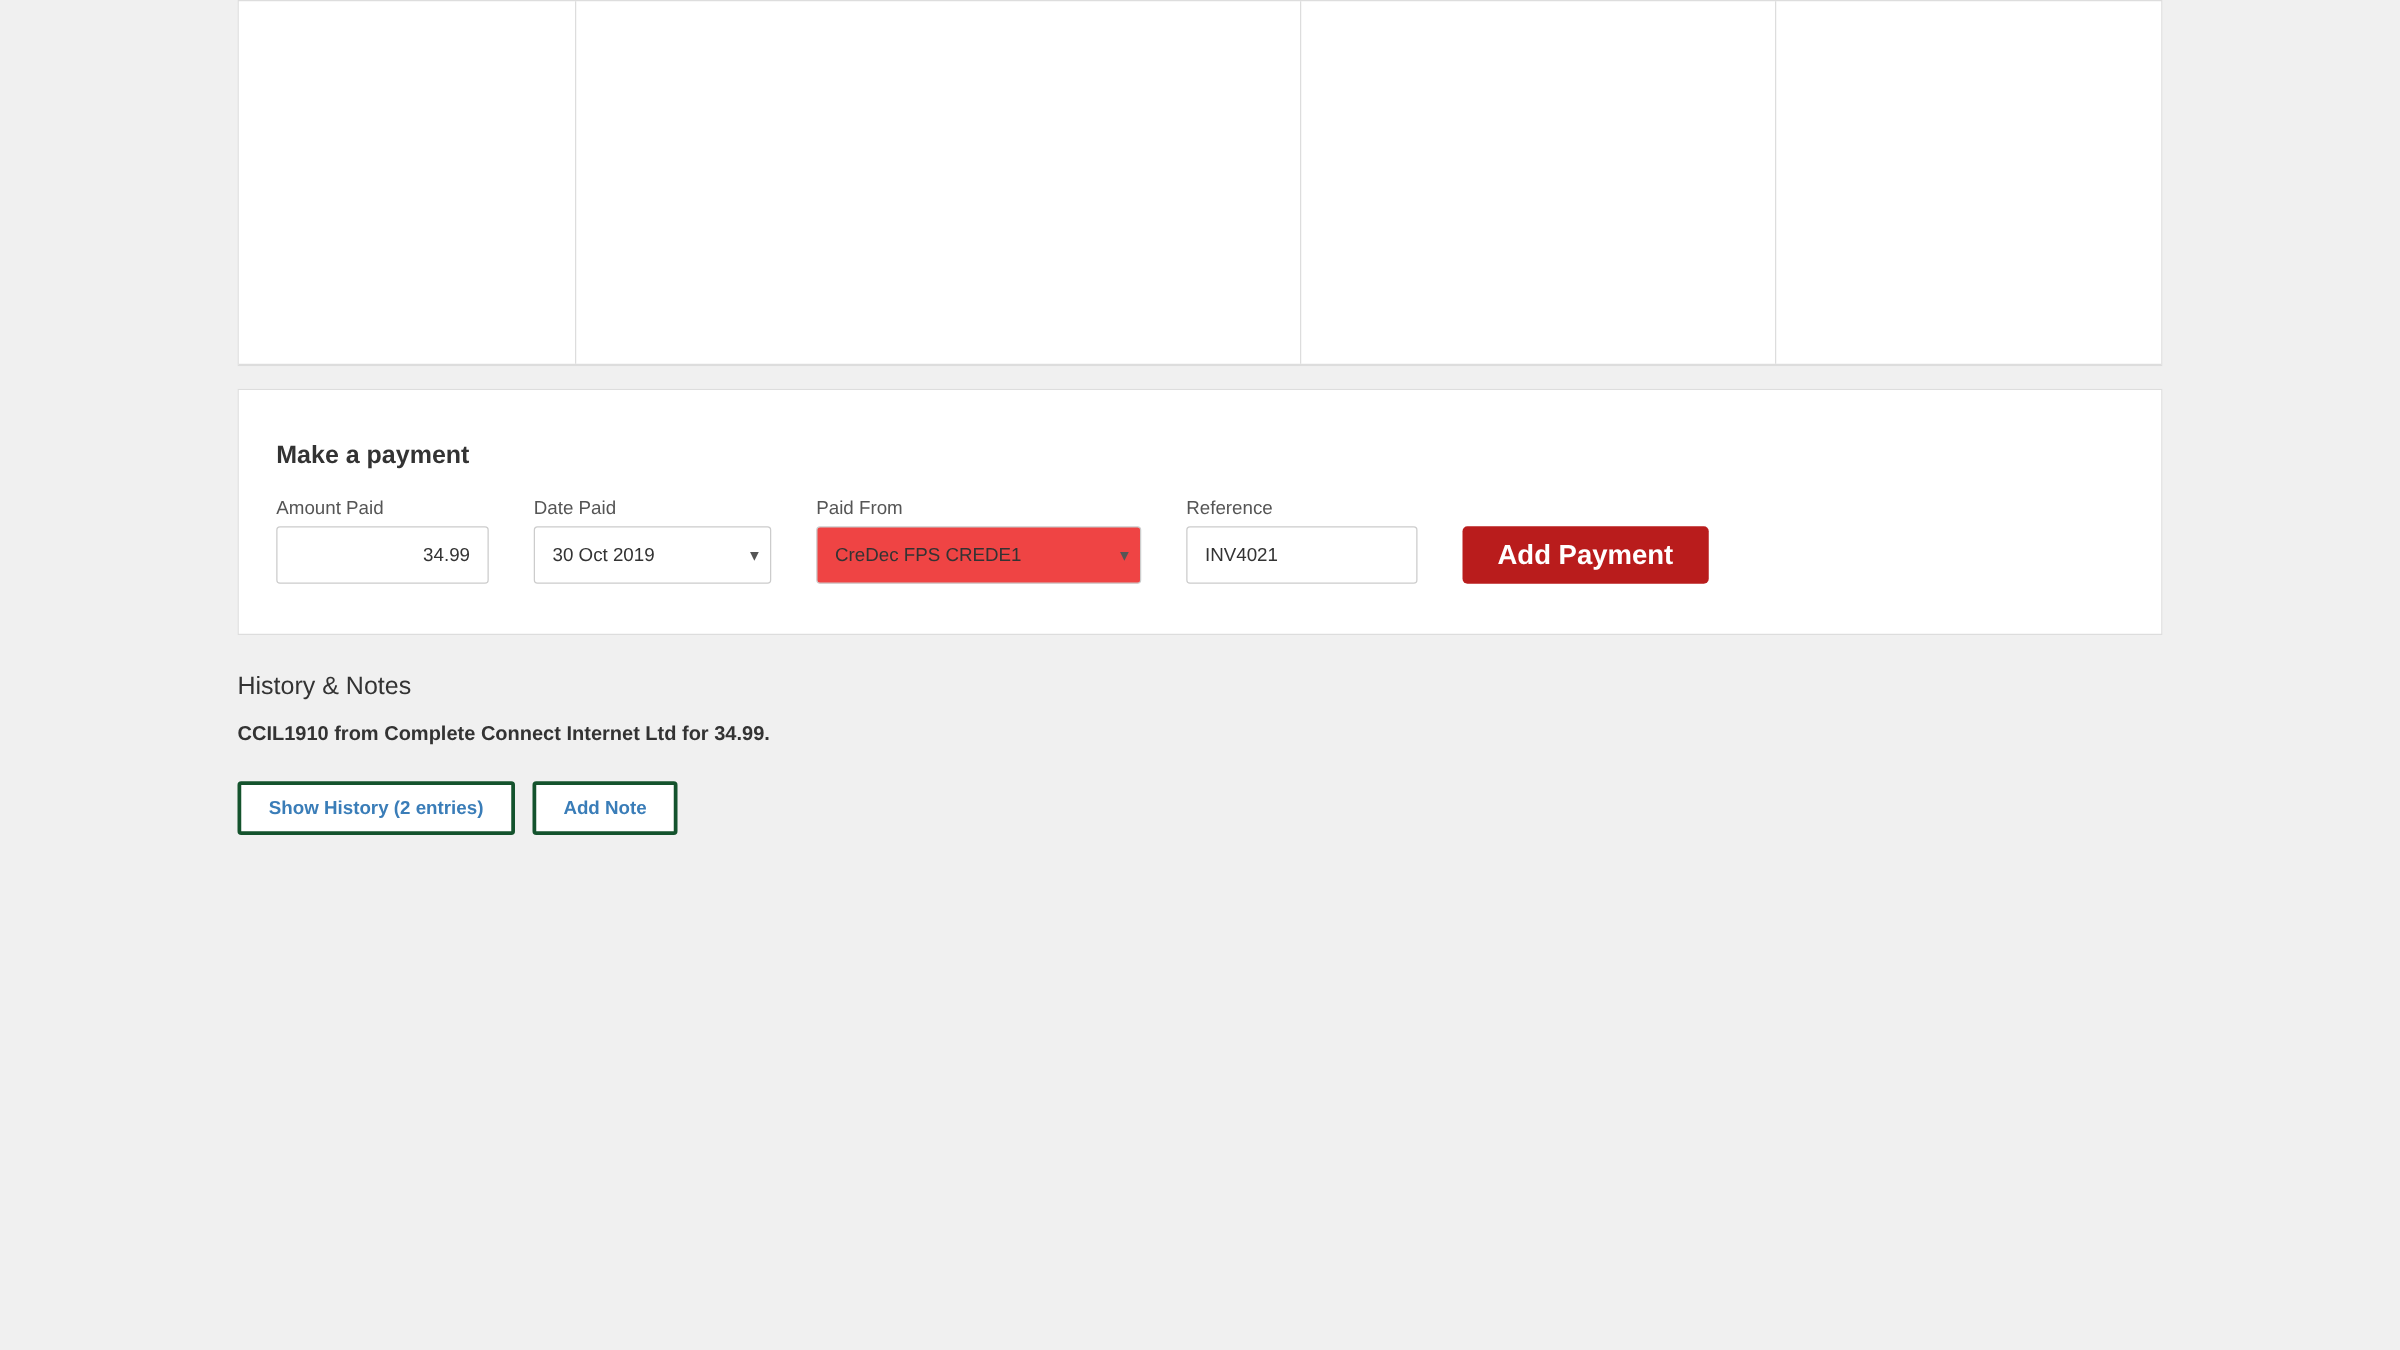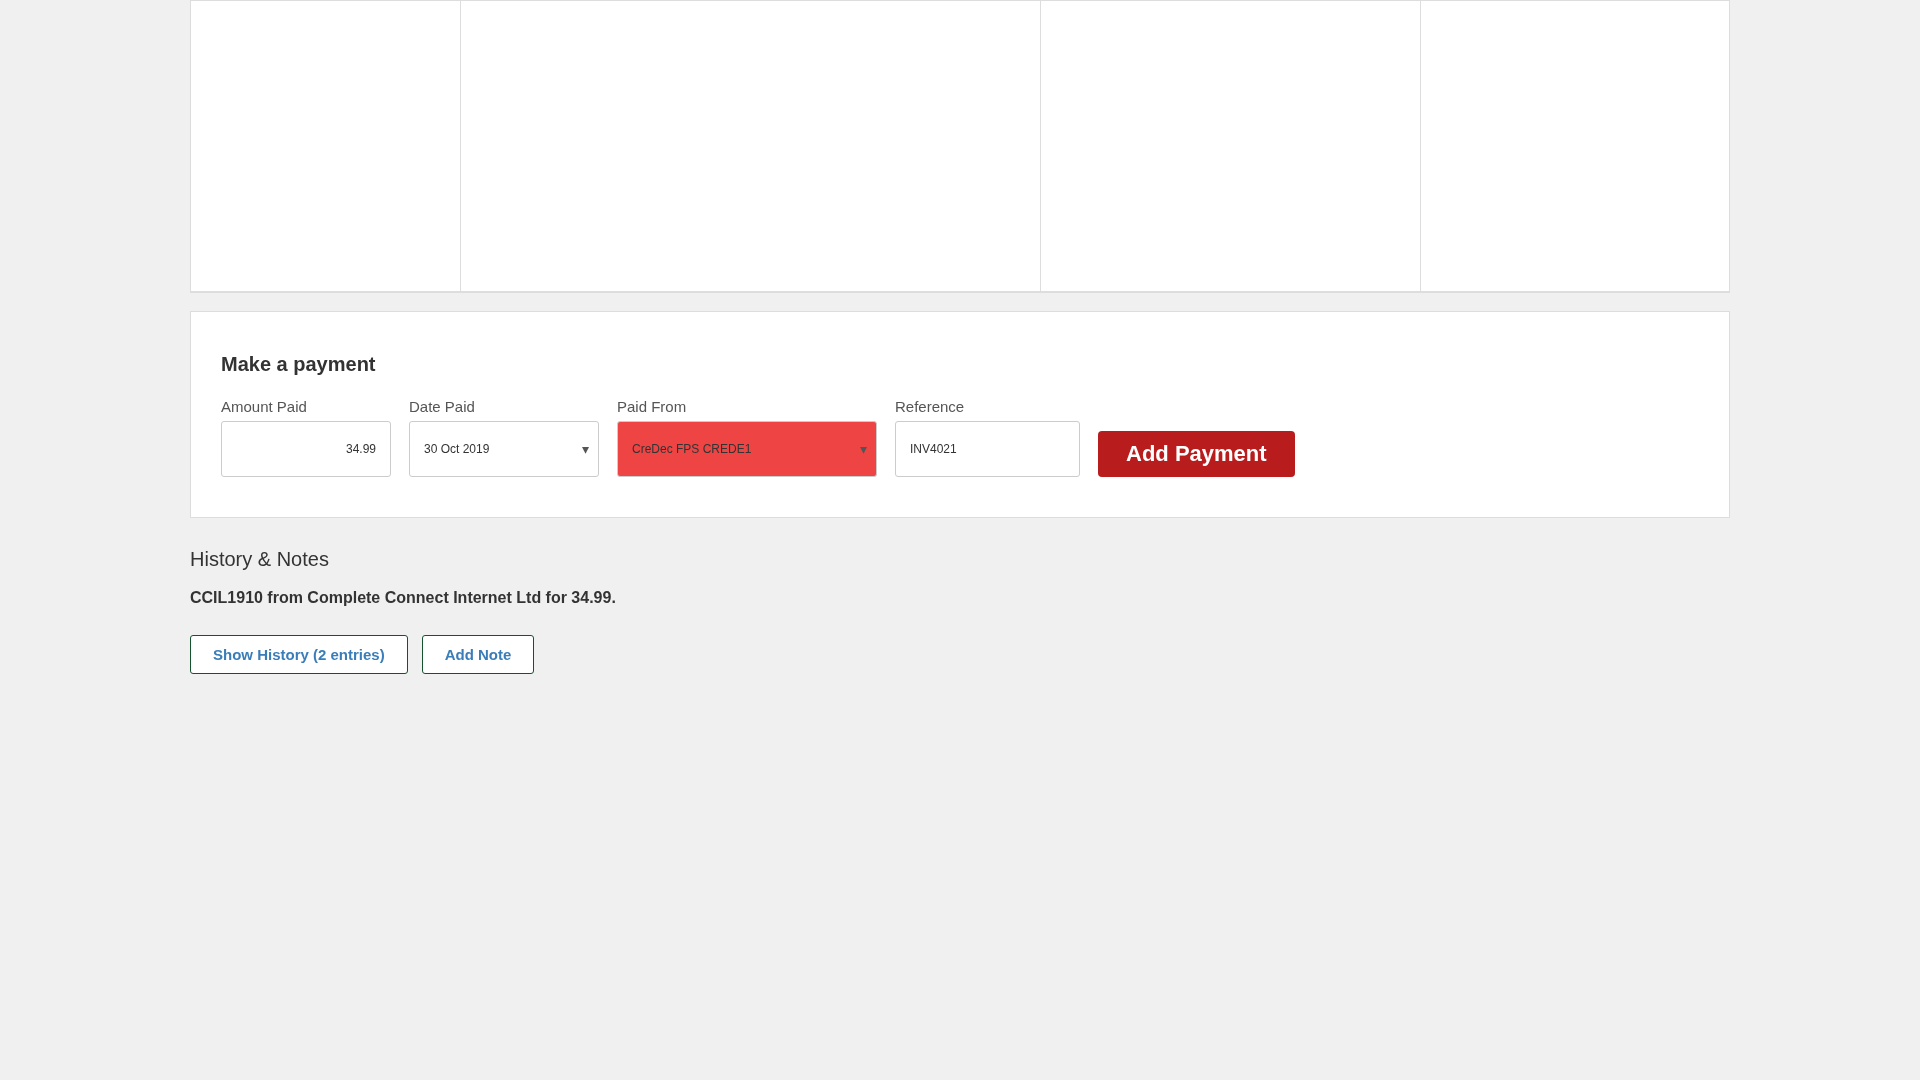--- a/index.html
+++ b/index.html
@@ -59,41 +59,41 @@
     .section-title {
       font-size: 20px;
       font-weight: bold;
       color: #333;
       margin-bottom: 22px;
     }
 
     .payment-form {
       display: flex;
       align-items: flex-end;
-      gap: 18px;
+      gap: 36px;
     }
 
     .form-group {
       display: flex;
       flex-direction: column;
       gap: 6px;
     }
 
     .form-label {
       font-size: 15px;
       color: #555;
       font-weight: normal;
     }
 
     .input-field {
       border: 1px solid #ccc;
       border-radius: 3px;
       padding: 10px 14px;
-      font-size: 12px;
-      height: 56px;
+      font-size: 15px;
+      height: 46px;
       outline: none;
       background: #fff;
       color: #333;
     }
 
     .amount-input {
       width: 170px;
       text-align: right;
     }
 
@@ -183,21 +183,21 @@
       color: #333;
       margin-bottom: 28px;
     }
 
     .history-buttons {
       display: flex;
       gap: 14px;
     }
 
     .btn-outline {
-      border: 1px solid #14532d;
+      border: 3px solid #14532d;
       background: #fff;
       color: #3a7db8;
       border-radius: 3px;
       padding: 10px 22px;
       font-size: 15px;
       font-weight: bold;
       cursor: pointer;
     }
   </style>
 </head>

